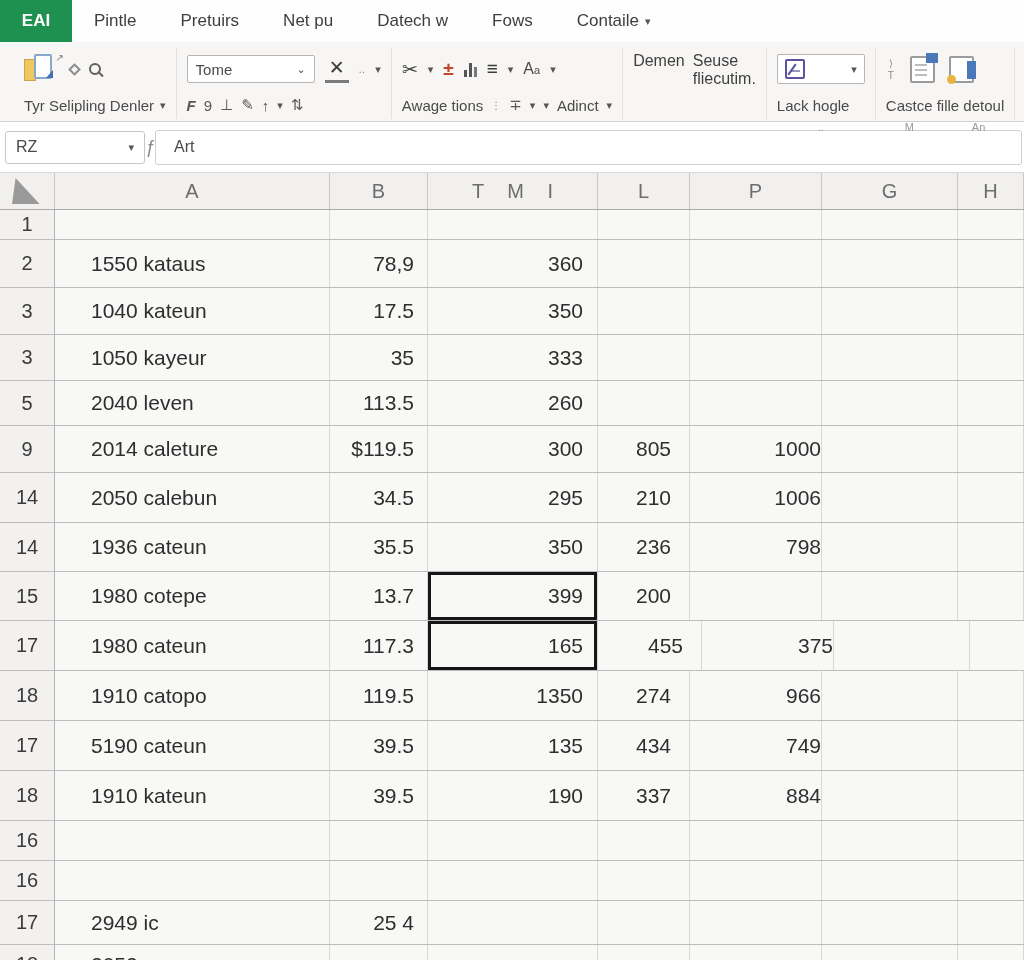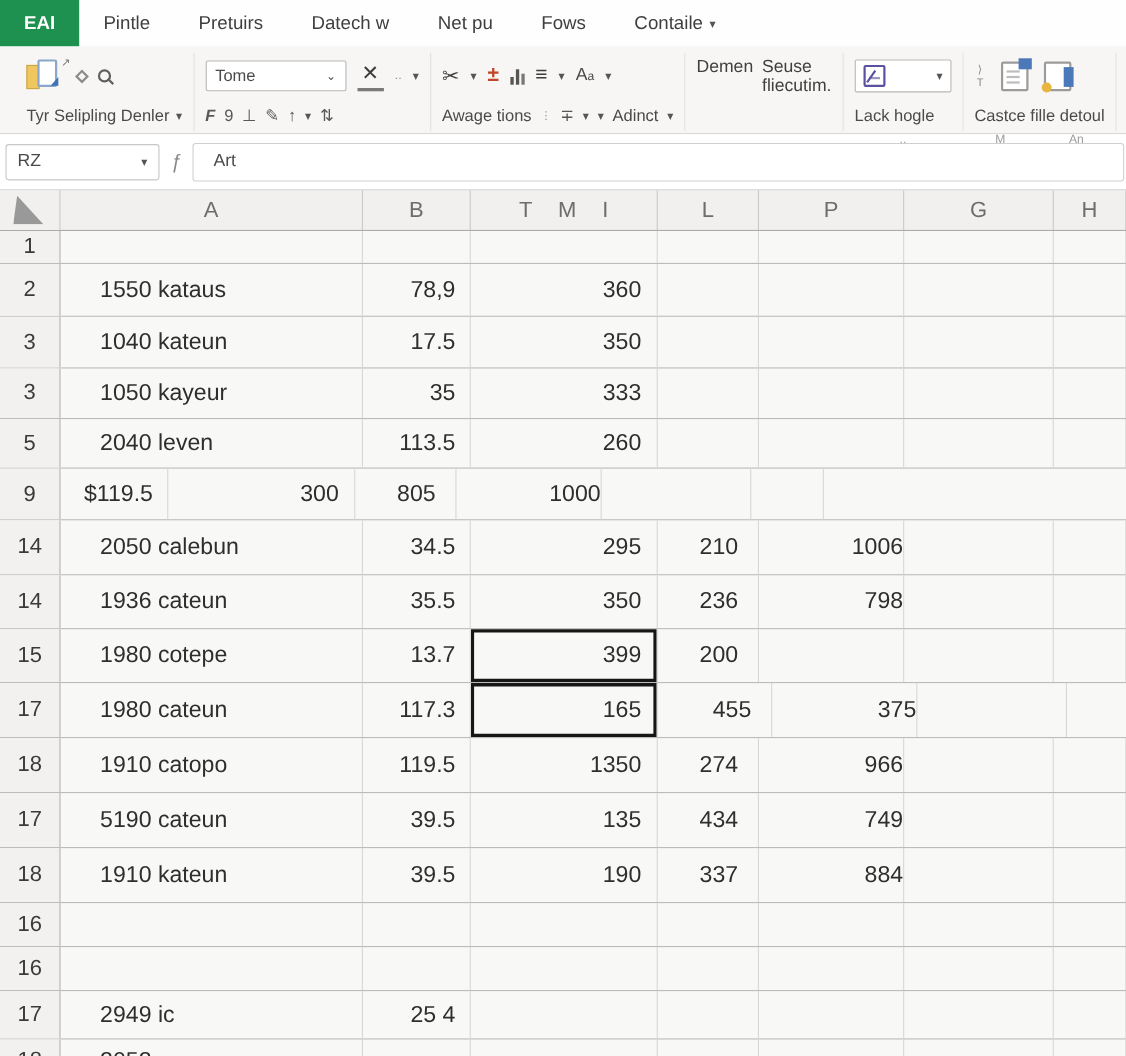--- a/index.html
+++ b/index.html
@@ -70,21 +70,21 @@
   .vert-ico .stroke { position:absolute; left:3px; top:7px; width:32px; height:5px; background:#c23b2e; transform:rotate(-10deg); border-radius:2px; }
   .vert-ico .dots { position:absolute; left:4px; top:20px; width:5px; height:5px; border-radius:50%; background:#c23b2e;
     box-shadow:12px 2px 0 #c23b2e, 24px -1px 0 #c23b2e; }
   .vert-ico .tick { position:absolute; right:-2px; top:-2px; font-size:10px; color:#c23b2e; }
 
   .grp-label { display:flex; align-items:center; gap:6px; font-size:15px; color:#4a4a4a; height:24px; white-space:nowrap; }
   .under-note { position:absolute; bottom:-14px; left:0; right:0; display:flex; justify-content:space-around;
     font-size:11px; color:#9a9a9a; }
 
   
-  .fbar { height:50px; background:#fff; display:flex; align-items:center; padding:0 2px 0 5px; gap:10px; }
+  .fbar { height:50px; background:#fff; display:flex; align-items:center; padding:0 2px 0 5px; }
   .namebox { width:140px; height:33px; border:1px solid #c9c7c5; border-radius:3px; background:#fff;
     display:flex; align-items:center; justify-content:space-between; padding:0 10px; font-size:16px; color:#4a4a4a; }
   .fx { font-style:italic; font-size:18px; color:#8a8a8a; }
   .finput { flex:1; height:35px; border:1px solid #d2d0ce; border-radius:3px; background:#fff;
     font-size:16px; color:#4a4a4a; padding:0 18px; font-family:"Liberation Sans","DejaVu Sans",sans-serif; outline:none; }
 
   
   .col-headers { display:flex; height:38px; background:#f1f0ee; border-top:1px solid #d8d8d6; border-bottom:1px solid #ababab; }
   .col-h { display:flex; align-items:center; justify-content:center; border-right:1px solid #c9c9c9;
     font-size:20px; color:#6d6d6d; }
@@ -112,24 +112,24 @@
   <div class="file-tab">
     <span>EAI</span>
   </div>
   <div class="menu-item">
       <span>Pintle</span>
     </div>
   <div class="menu-item">
       <span>Pretuirs</span>
     </div>
   <div class="menu-item">
+      <span>Net pu</span>
+    </div>
+  <div class="menu-item">
       <span>Datech w</span>
-    </div>
-  <div class="menu-item">
-      <span>Net pu</span>
     </div>
   <div class="menu-item">
       <span>Fows</span>
     </div>
   <div class="menu-item">
     <span>Contaile</span>
     <span class="caret">▾</span>
   </div>
 </div>
 
@@ -323,20 +323,21 @@
       <div class="cell c-A" style="width: 275px;">2040 leven</div>
       <div class="cell c-B" style="width: 98px;">113.5</div>
       <div class="cell c-T" style="width: 170px;">260</div>
       <div class="cell c-L" style="width: 92px;"></div>
       <div class="cell c-P" style="width: 132px;"></div>
       <div class="cell c-G" style="width: 136px;"></div>
       <div class="cell c-H" style="width: 66px;"></div>
     </div>
     <div class="grow" style="height: 47px;">
       <div class="row-num">9</div>
+      <div class="cell c-A" style="width: 275px;">2014 caleture</div>
       <div class="cell c-B" style="width: 98px;">$119.5</div>
       <div class="cell c-T" style="width: 170px;">300</div>
       <div class="cell c-L" style="width: 92px;">805</div>
       <div class="cell c-P" style="width: 132px;">1000</div>
       <div class="cell c-G" style="width: 136px;"></div>
       <div class="cell c-H" style="width: 66px;"></div>
     </div>
     <div class="grow" style="height: 50px;">
       <div class="row-num">14</div>
       <div class="cell c-A" style="width: 275px;">2050 calebun</div>

